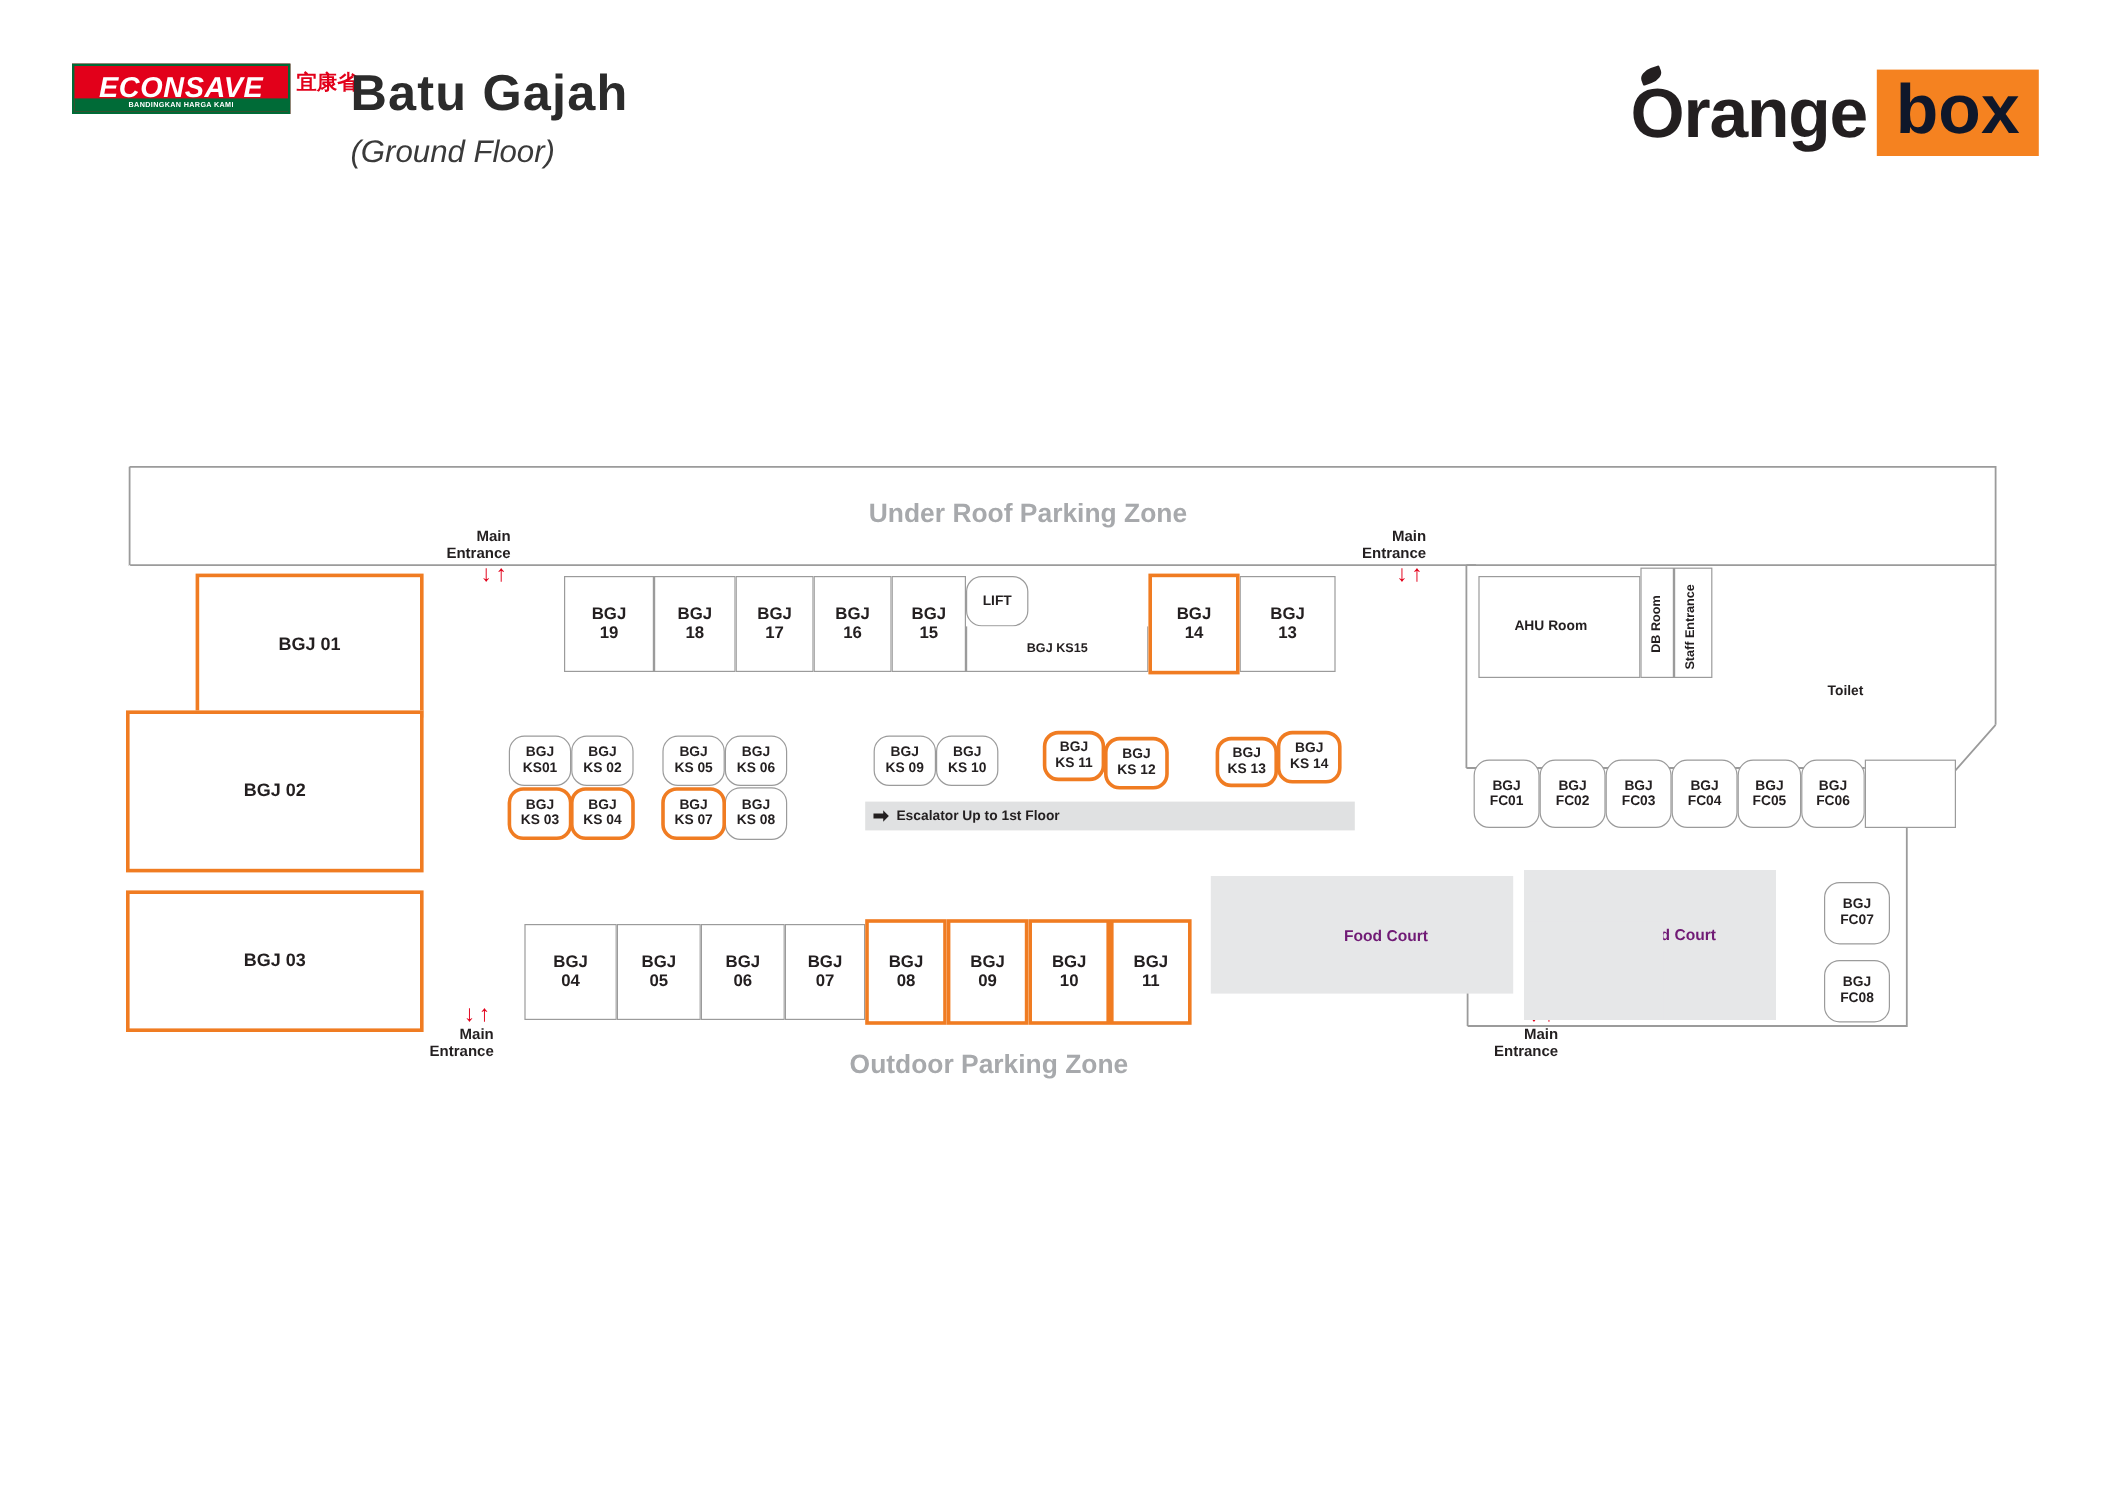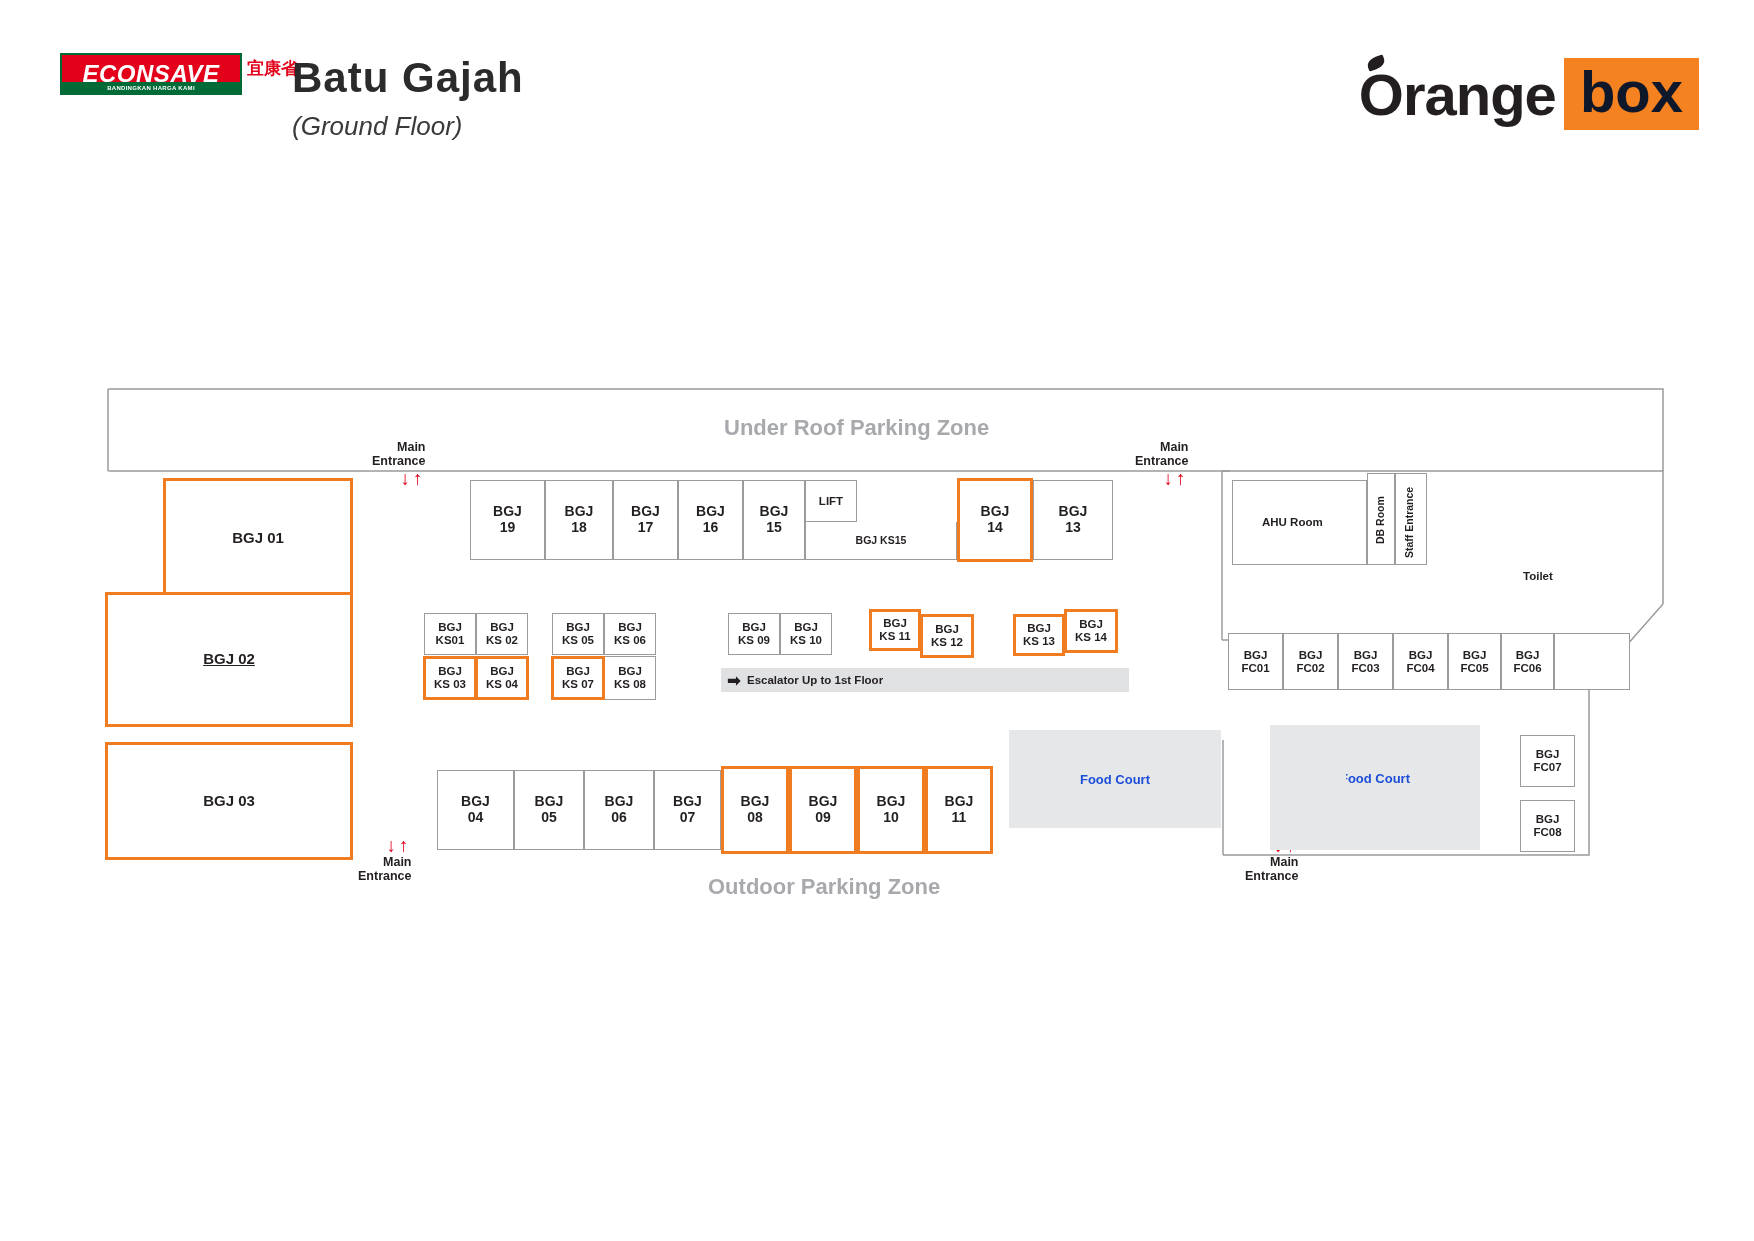--- a/index.html
+++ b/index.html
@@ -142,20 +142,21 @@
     border: 3px solid #f07c22;
     z-index: 5;
   }
   .unit.big {
     border: 3px solid #f07c22;
     font-size: 15px;
   }
   .unit.small {
     font-size: 11.5px;
     font-weight: bold;
+    border-radius: 13px;
   }
   .unit.tiny {
     font-size: 10.5px;
     font-weight: bold;
   }
   .plain {
     position: absolute;
     box-sizing: border-box;
     border: 1px solid #9b9b9b;
     background: #ffffff;
@@ -168,21 +169,22 @@
     white-space: nowrap;
   }
   .grey-block {
     position: absolute;
     background: #e6e7e8;
     display: flex;
     align-items: center;
     justify-content: center;
     font-size: 13px;
     font-weight: bold;
-    color: #1d4ed8;
+    color: #701a75;
+    padding-left: 40px;
   }
   .escalator {
     position: absolute;
     background: #e0e1e2;
     display: flex;
     align-items: center;
     font-size: 11.5px;
     font-weight: bold;
     color: #231f20;
   }
@@ -282,21 +284,21 @@
   </div>
   <div class="entrance" style="left:1245px; top:836px;">
     <div class="arrows">↓↑</div>
     <div>Main</div>
     <div>Entrance</div>
   </div>
 
   <div class="unit big" style="left:163px; top:478px; width:190px; height:120px;">
     <span>BGJ 01</span>
   </div>
-  <div class="unit big" style="left:105px; top:592px; width:248px; height:135px;text-decoration:underline;">
+  <div class="unit big" style="left:105px; top:592px; width:248px; height:135px;">
     <span>BGJ 02</span>
   </div>
   <div class="unit big" style="left:105px; top:742px; width:248px; height:118px;">
     <span>BGJ 03</span>
   </div>
 
   <div class="unit" style="left:470px; top:480px; width:75px; height:80px;">
     <span>BGJ</span>
     <span>19</span>
   </div>

